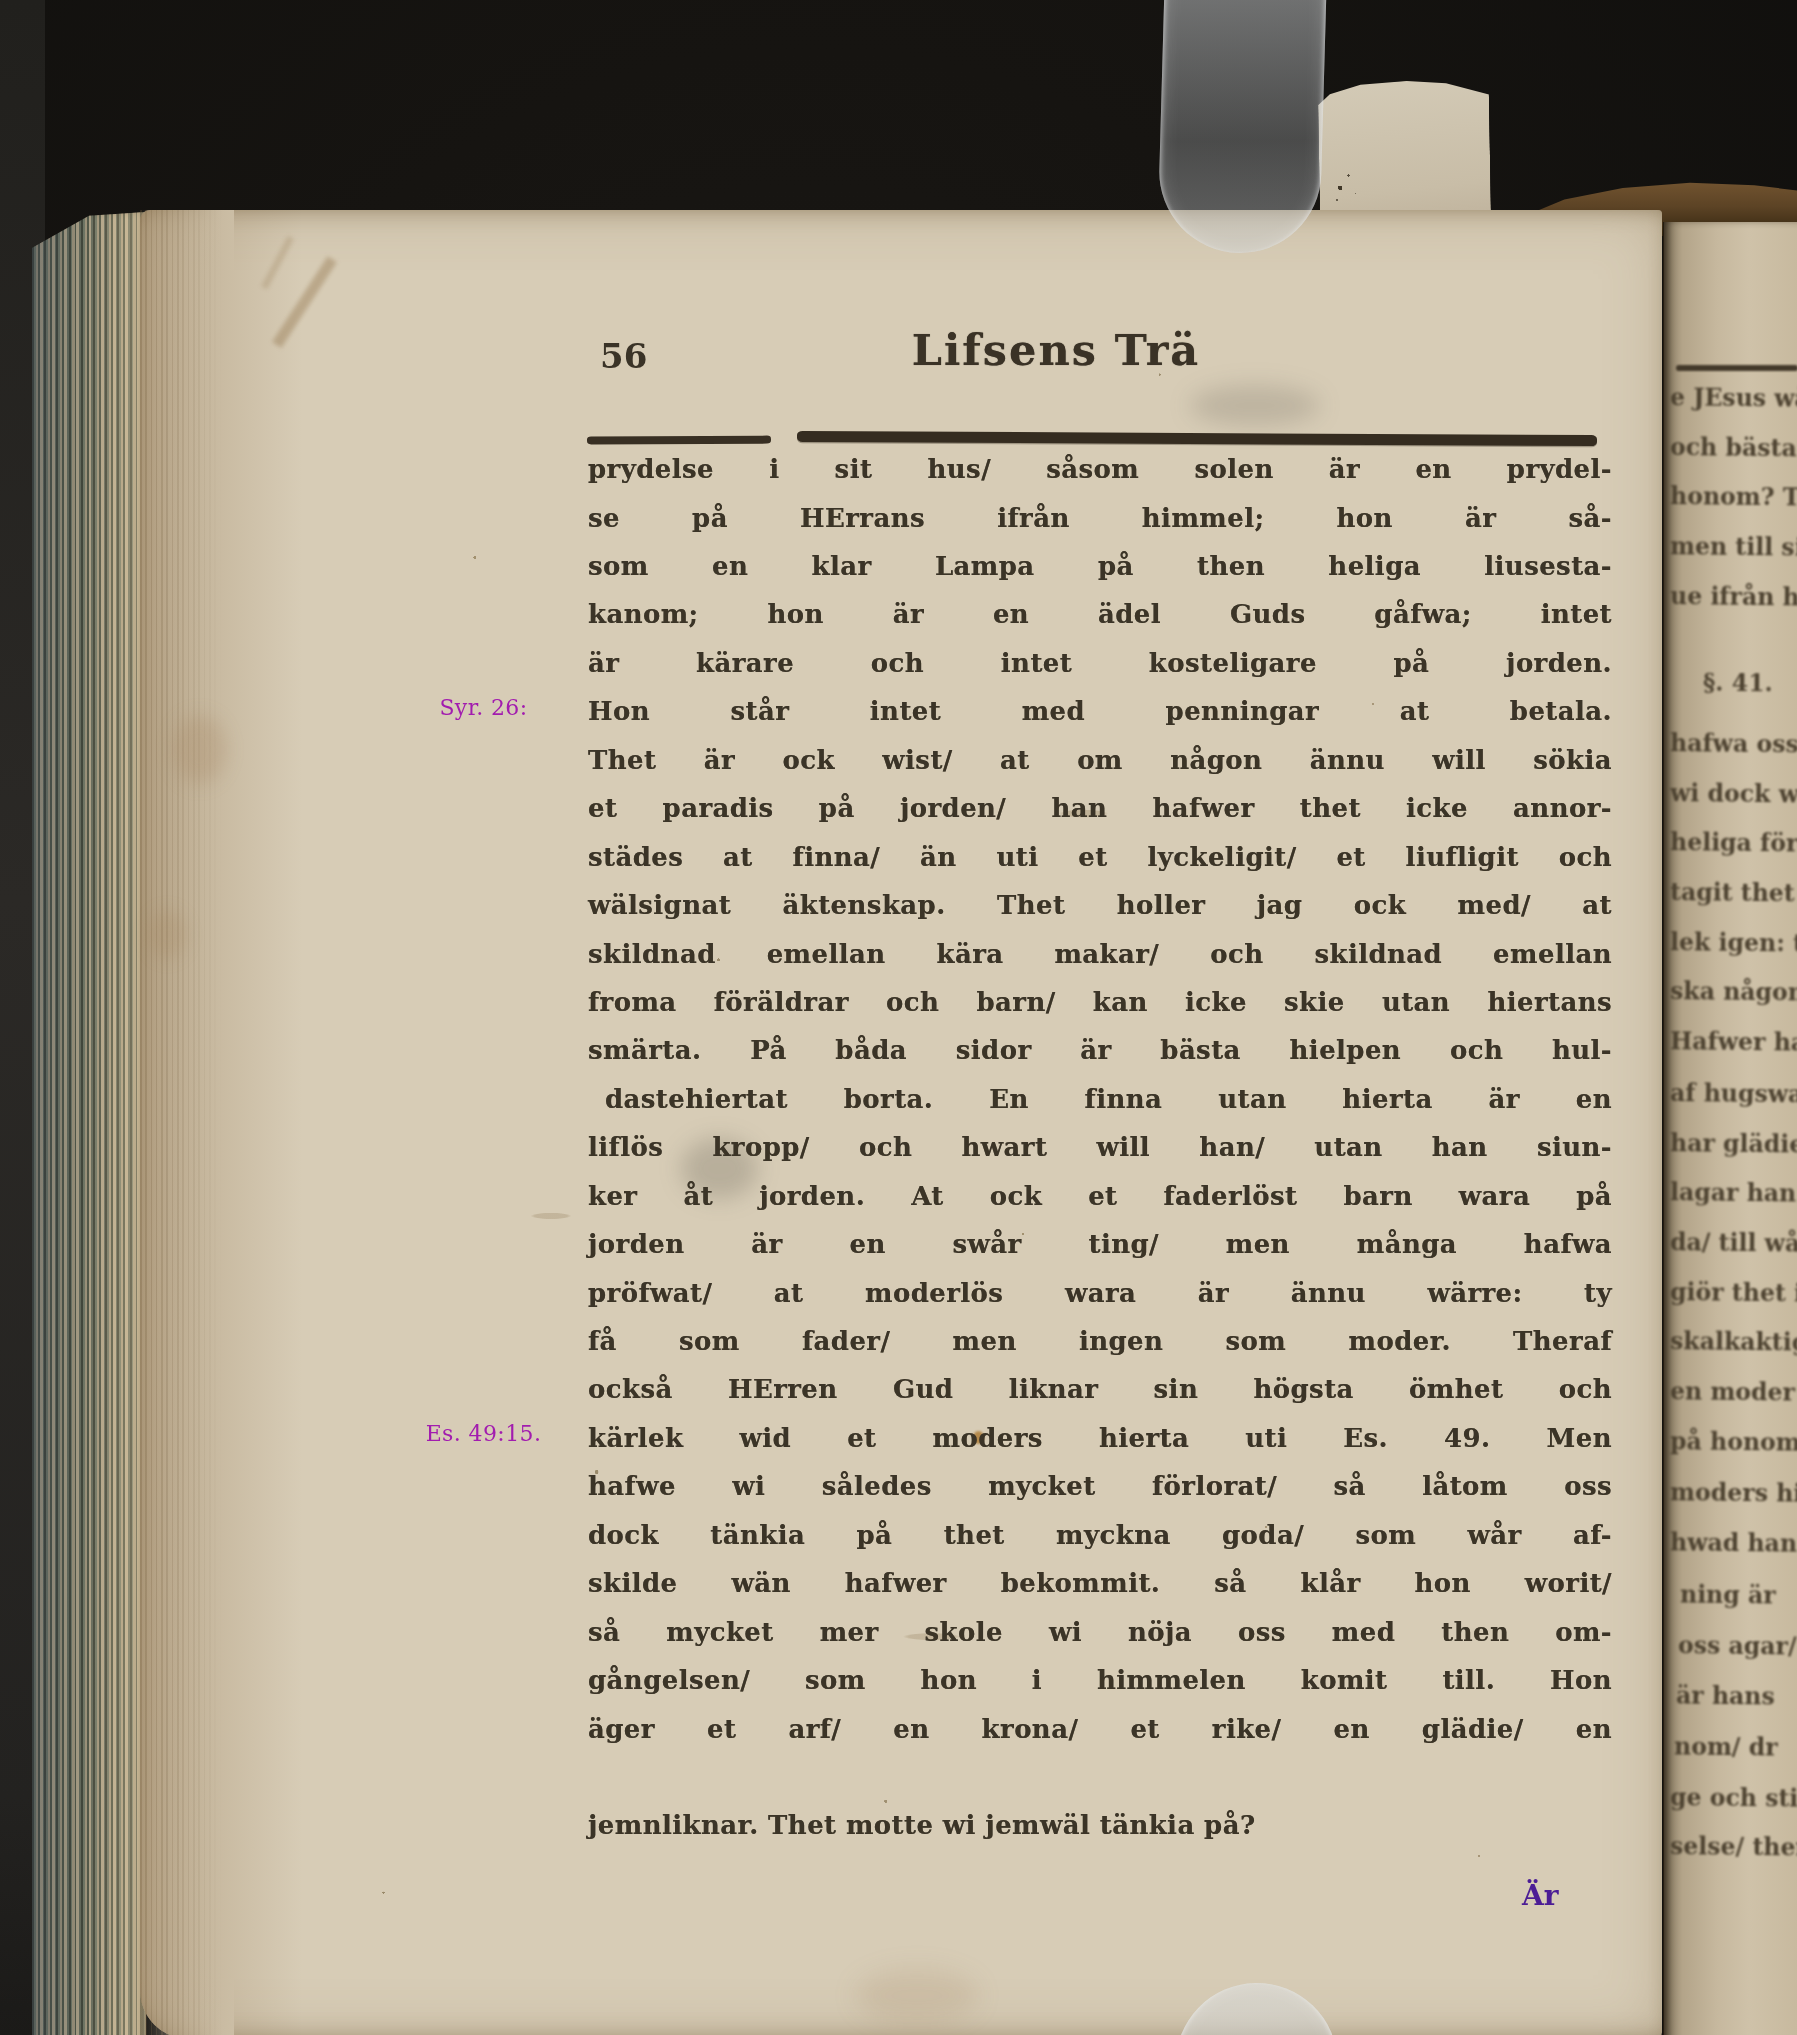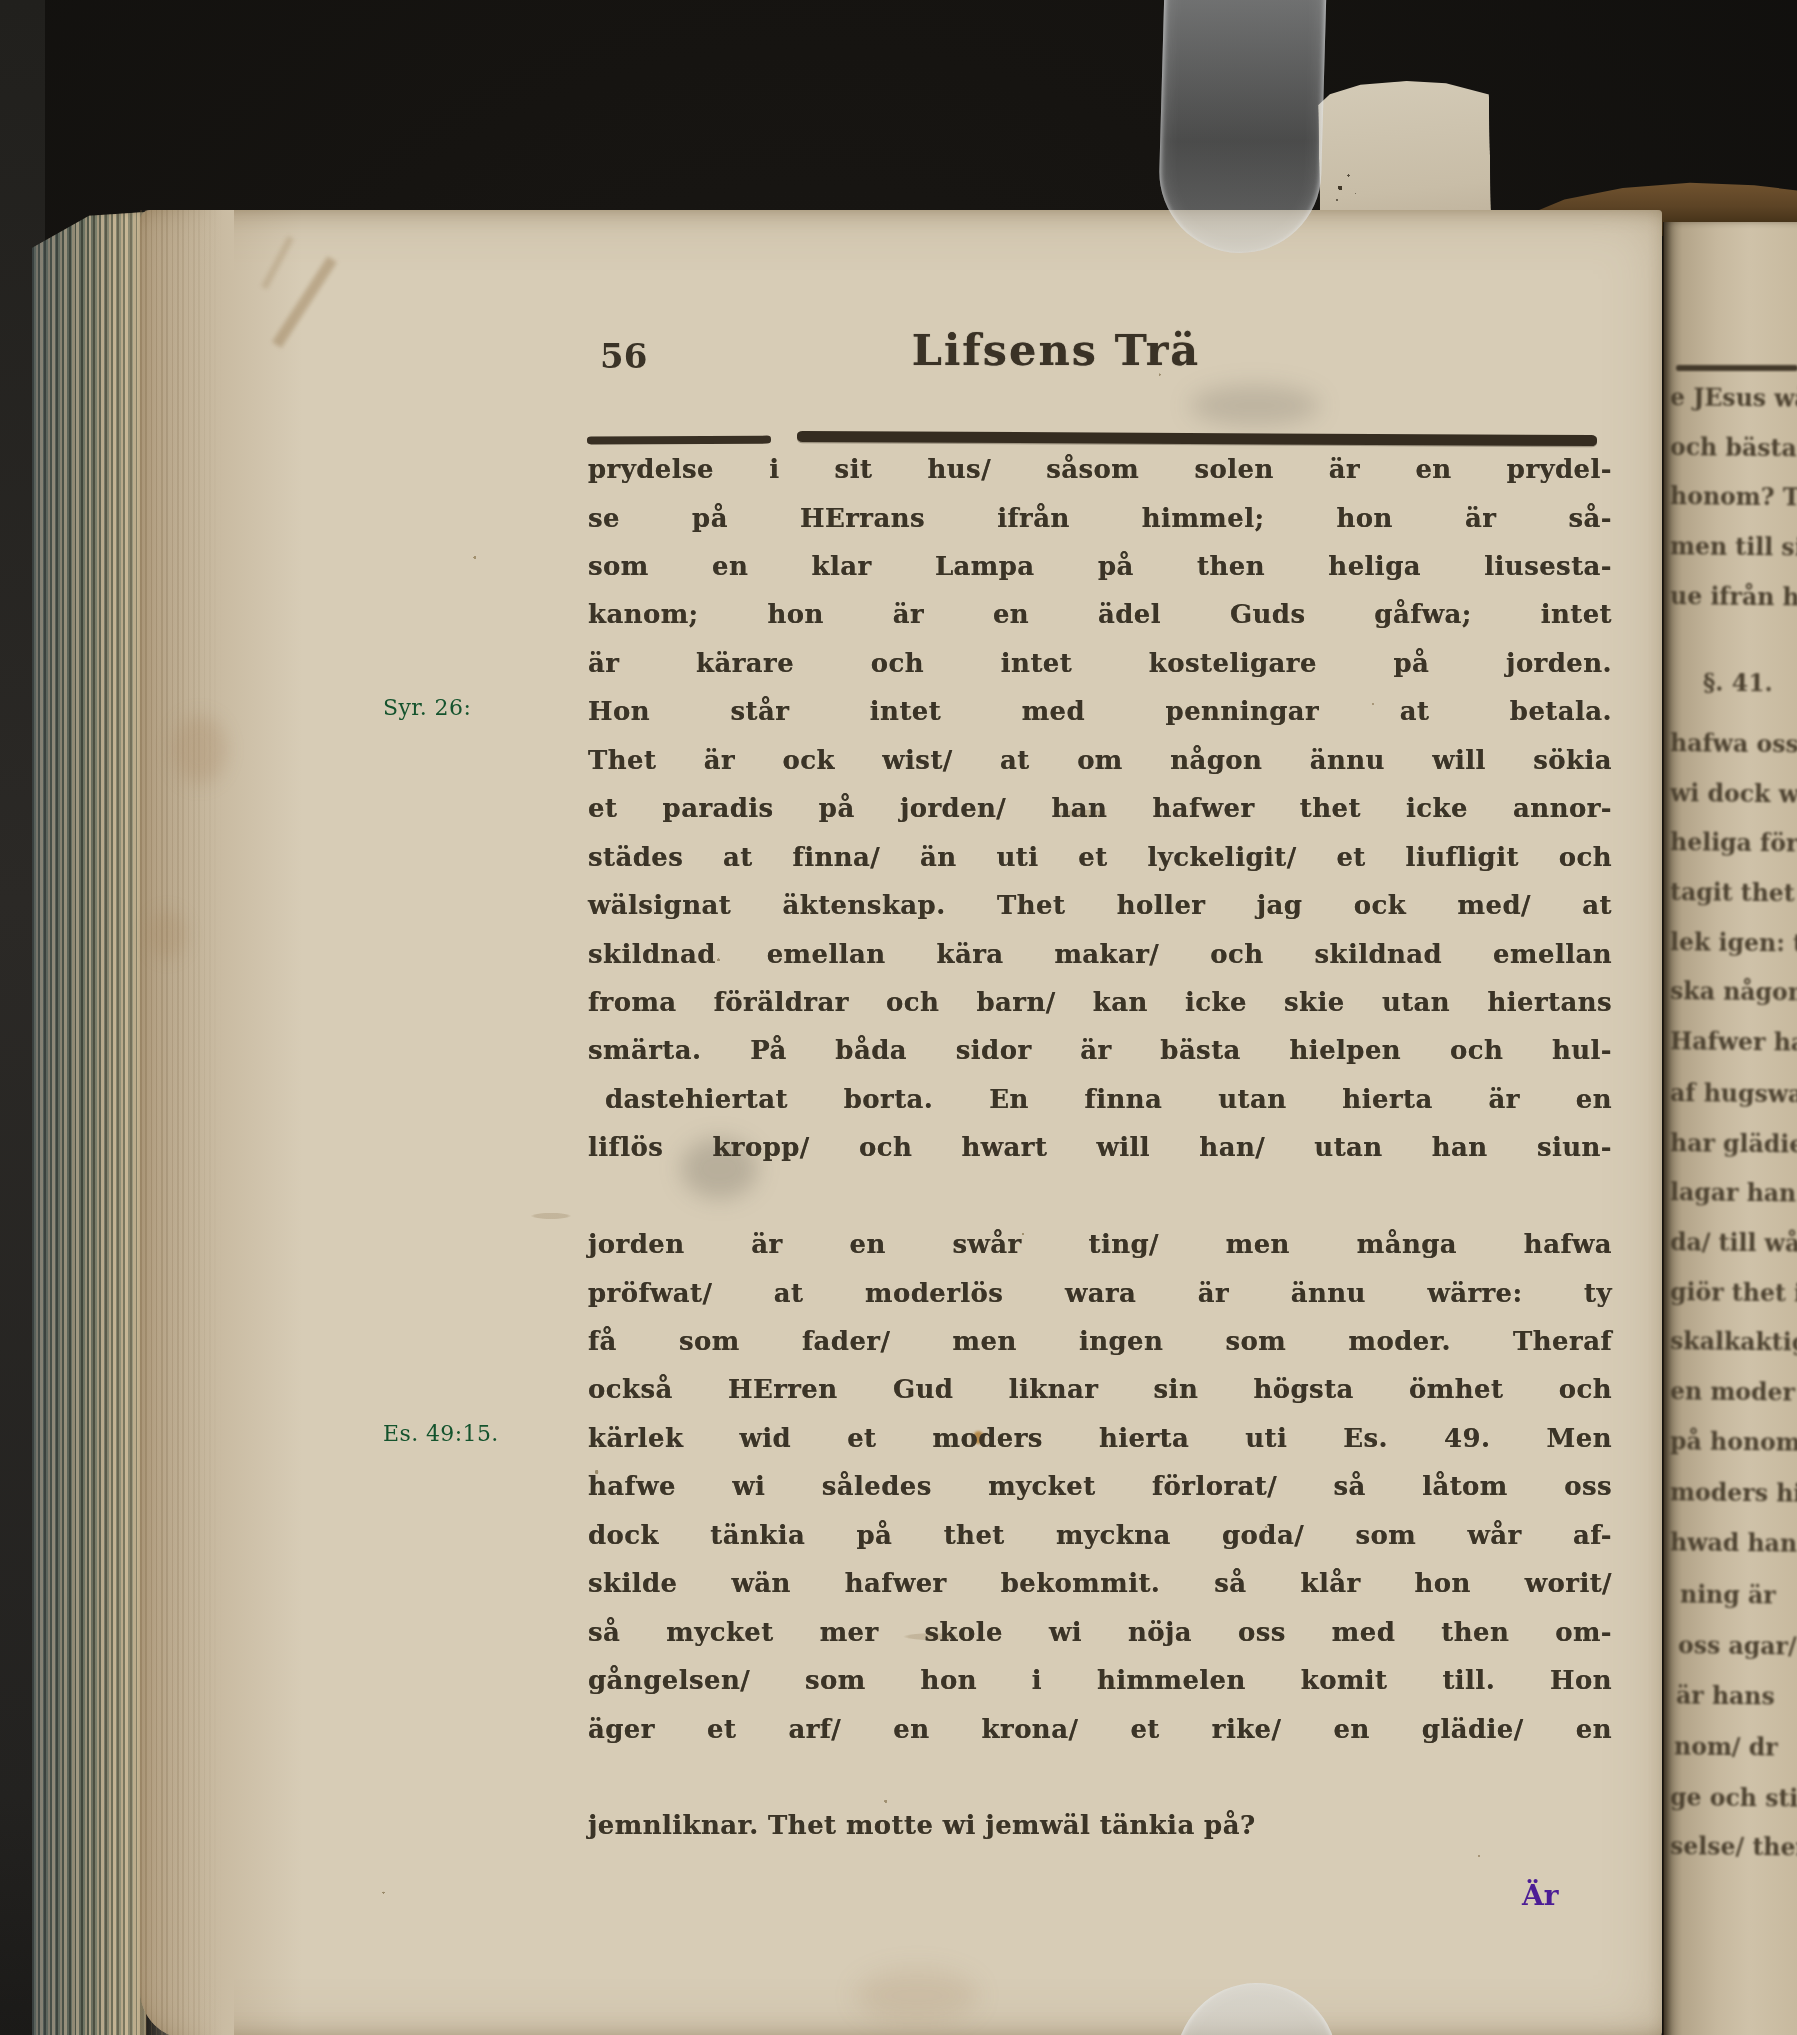--- a/index.html
+++ b/index.html
@@ -72,22 +72,22 @@
       border-radius:4.1px/3.3px;transform:rotate(-.25deg);}
   .rule-b{position:absolute;left:657px;top:223px;width:800px;height:11.4px;background:#352c20;
       border-radius:5.7px/4.1px;transform:rotate(.3deg);box-shadow:0 1.2px 0 rgba(53,44,32,.35);}
   
   .bl{position:absolute;left:448px;width:1024px;height:46px;
       font:700 26px/42px "DejaVu Serif",serif;color:#3b3427;letter-spacing:0.4px;
       text-align:justify;text-align-last:justify;
       text-shadow:0 0 0.4px rgba(59,52,39,.65);}
   .bl.natural{text-align:left;text-align-last:left;}
   .bl.indent{padding-left:17px;width:1007px;}
-  .margin-note{position:absolute;left:243px;width:179px;text-align:left;
-      font:400 22px/1 "DejaVu Serif",serif;color:#14532d;letter-spacing:0.4px;}
+  .margin-note{position:absolute;left:254px;width:179px;text-align:center;
+      font:400 22px/1 "DejaVu Serif",serif;color:#a21caf;letter-spacing:0.4px;}
   .catchword{position:absolute;left:1382px;top:1672px;width:187px;
       font:700 28px/1 "DejaVu Serif",serif;color:#4c1d95;}
   
   .sliver{position:absolute;left:1663px;top:222px;width:135px;height:1850px;overflow:hidden;
       background:linear-gradient(90deg,#83755c 0px,#b3a489 18.3px,#c6b89e 53px,#cfc2a9 85px,#c7b99e 100%);
       box-shadow:inset 6.5px 0 9px -3.3px rgba(30,22,12,.85);
       border-left:1.6px solid #241c10;}
   .sliver .frag{position:absolute;left:5.7px;white-space:nowrap;
       font:700 23.6px/1 "DejaVu Serif",serif;color:#4e4331;filter:blur(0.9px);
       transform:rotate(.6deg);}
@@ -147,20 +147,21 @@
     <div class="bl" style="top:480px;">Hon står intet med penningar at betala.</div>
     <div class="bl" style="top:529px;">Thet är ock wist/ at om någon ännu will sökia</div>
     <div class="bl" style="top:577px;">et paradis på jorden/ han hafwer thet icke annor-</div>
     <div class="bl" style="top:626px;">städes at finna/ än uti et lyckeligit/ et liufligit och</div>
     <div class="bl" style="top:674px;">wälsignat äktenskap. Thet holler jag ock med/ at</div>
     <div class="bl" style="top:723px;">skildnad emellan kära makar/ och skildnad emellan</div>
     <div class="bl" style="top:771px;">froma föräldrar och barn/ kan icke skie utan hiertans</div>
     <div class="bl" style="top:819px;">smärta. På båda sidor är bästa hielpen och hul-</div>
     <div class="bl indent" style="top:868px;">dastehiertat borta. En finna utan hierta är en</div>
     <div class="bl" style="top:916px;">liflös kropp/ och hwart will han/ utan han siun-</div>
+    <div class="bl" style="top:965px;">ker åt jorden. At ock et faderlöst barn wara på</div>
     <div class="bl" style="top:1013px;">jorden är en swår ting/ men många hafwa</div>
     <div class="bl" style="top:1062px;">pröfwat/ at moderlös wara är ännu wärre: ty</div>
     <div class="bl" style="top:1110px;">få som fader/ men ingen som moder. Theraf</div>
     <div class="bl" style="top:1158px;">också HErren Gud liknar sin högsta ömhet och</div>
     <div class="bl" style="top:1207px;">kärlek wid et moders hierta uti Es. 49. Men</div>
     <div class="bl" style="top:1255px;">hafwe wi således mycket förlorat/ så låtom oss</div>
     <div class="bl" style="top:1304px;">dock tänkia på thet myckna goda/ som wår af-</div>
     <div class="bl" style="top:1352px;">skilde wän hafwer bekommit. så klår hon worit/</div>
     <div class="bl" style="top:1401px;">så mycket mer skole wi nöja oss med then om-</div>
     <div class="bl" style="top:1449px;">gångelsen/ som hon i himmelen komit till. Hon</div>

